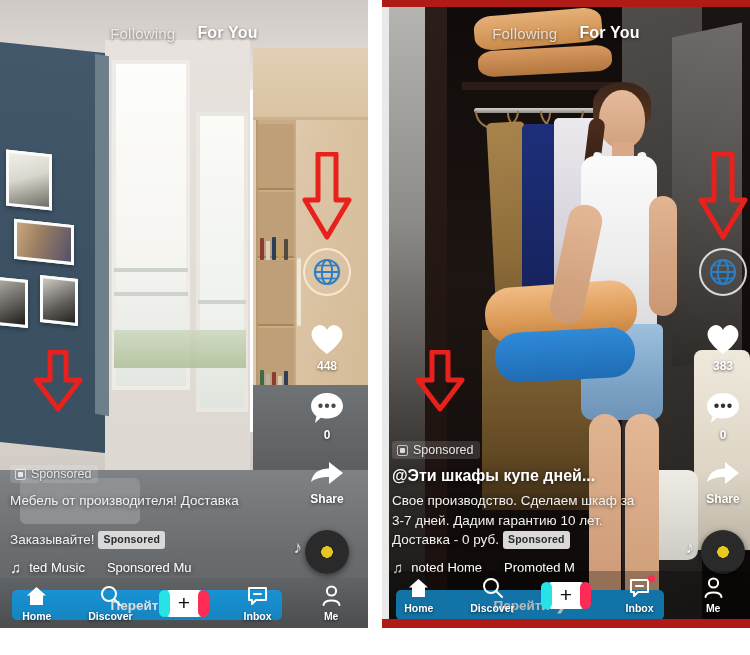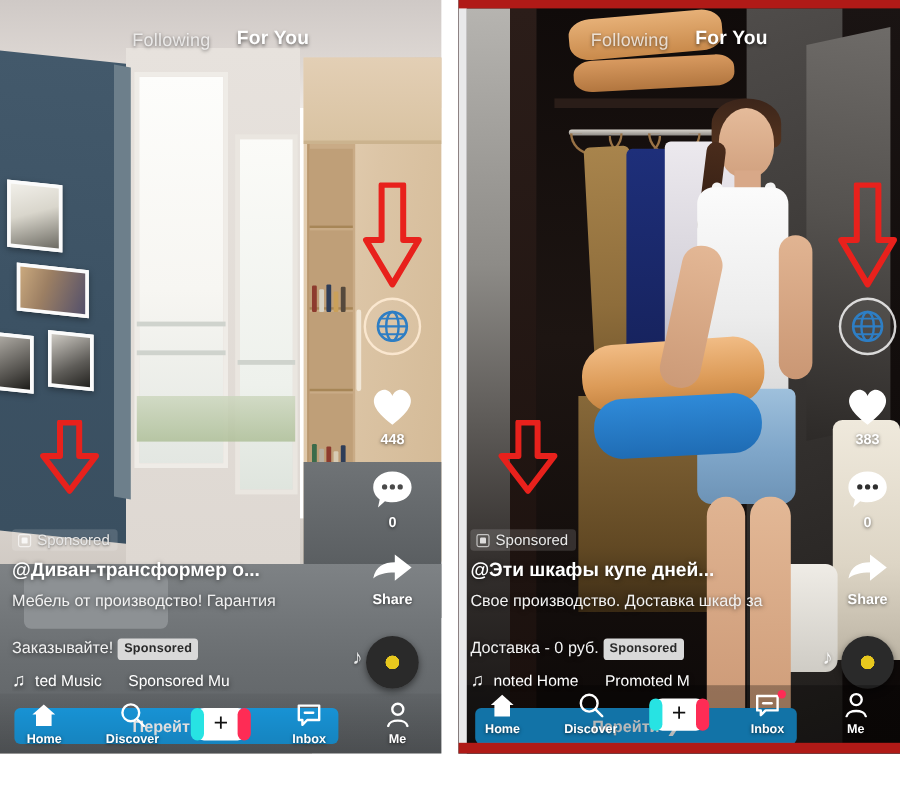--- a/index.html
+++ b/index.html
@@ -443,23 +443,22 @@
       <div class="disc"></div>
     </div>
 
     <div class="note-ico">♪</div>
 
     <div class="bottominfo">
       <div class="sponsored-chip">
         <span class="sq"></span>
         <span>Sponsored</span>
       </div>
-      <div class="handle">@Диван-трансформер о...</div>
       <div class="desc">
-        <span>Мебель от производство! Гарантия</span><br>
+        <span>Мебель от производителя! Доставка</span><br>
         <br>
         <span>Заказывайте!</span><span class="inline-sponsored">Sponsored</span>
       </div>
       <div class="musicrow">
         <span class="note">♫</span>
         <span class="marq">
           <b>ted Music</b><b>Sponsored Mu</b>
         </span>
       </div>
     </div>
@@ -616,22 +615,22 @@
 
     <div class="note-ico">♪</div>
 
     <div class="bottominfo">
       <div class="sponsored-chip">
         <span class="sq"></span>
         <span>Sponsored</span>
       </div>
       <div class="handle">@Эти шкафы купе дней...</div>
       <div class="desc">
-        <span>Свое производство. Доставка шкаф за</span><br>
-        <br>
+        <span>Свое производство. Сделаем шкаф за</span><br>
+        <span>3-7 дней. Дадим гарантию 10 лет.</span><br>
         <span>Доставка - 0 руб.</span><span class="inline-sponsored">Sponsored</span>
       </div>
       <div class="musicrow">
         <span class="note">♫</span>
         <span class="marq">
           <b>noted Home</b><b>Promoted M</b>
         </span>
       </div>
     </div>
 

